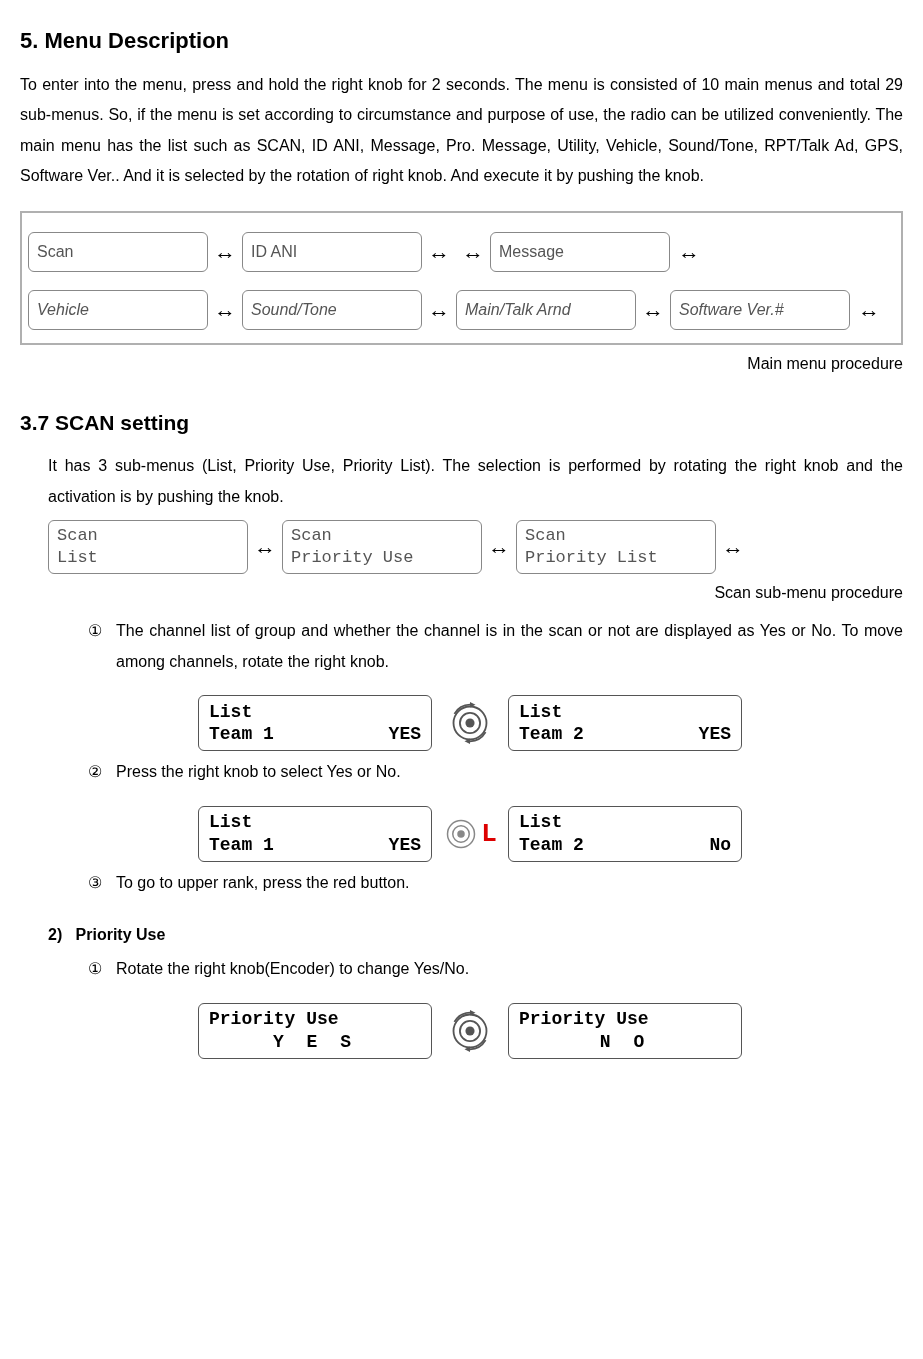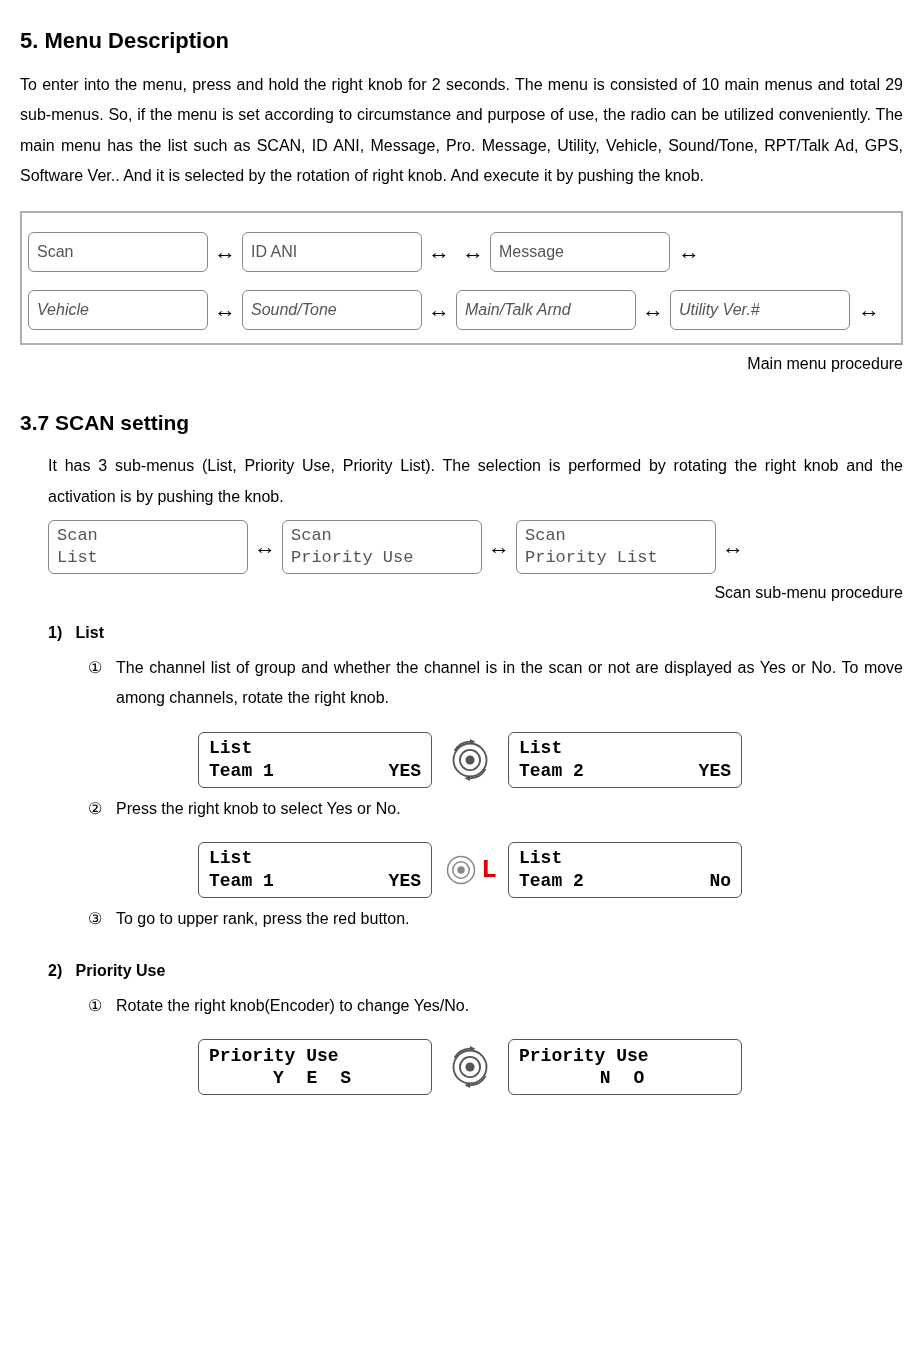--- a/index.html
+++ b/index.html
@@ -183,21 +183,21 @@
     <div class="menu-cell">Message</div>
     <span class="dbl-arrow trail">↔</span>
   </div>
   <div class="menu-row">
     <div class="menu-cell">Vehicle</div>
     <span class="dbl-arrow">↔</span>
     <div class="menu-cell">Sound/Tone</div>
     <span class="dbl-arrow">↔</span>
     <div class="menu-cell">Main/Talk Arnd</div>
     <span class="dbl-arrow">↔</span>
-    <div class="menu-cell">Utility Ver.#</div>
+    <div class="menu-cell">Software Ver.#</div>
     <span class="dbl-arrow trail">↔</span>
   </div>
 </div>
 <div class="caption">Main menu procedure</div>
 
 <h2 class="subsection-title">3.7 SCAN setting</h2>
 <p class="indented-body">It has 3 sub-menus (List, Priority Use, Priority List). The selection is performed by rotating the right knob and the activation is by pushing the knob.</p>
 
 <div class="scan-sub">
   <div class="scan-cell">
@@ -212,24 +212,20 @@
   <span class="dbl-arrow">↔</span>
   <div class="scan-cell">
     <span>Scan</span>
     <span>Priority List</span>
   </div>
   <span class="dbl-arrow">↔</span>
 </div>
 <div class="caption">Scan sub-menu procedure</div>
 
 <div class="list-block">
-  <div class="list-title">
-    <span>1)</span>&nbsp;&nbsp;
-    <span>List</span>
-  </div>
 
   <div class="circ-item">
     <span class="circ-num">①</span>
     <span class="circ-text">The channel list of group and whether the channel is in the scan or not are displayed as Yes or No. To move among channels, rotate the right knob.</span>
   </div>
 
   <div class="lcd-row">
     <div class="lcd-box">
       <span>List</span>
       <span class="lcd-line2">

